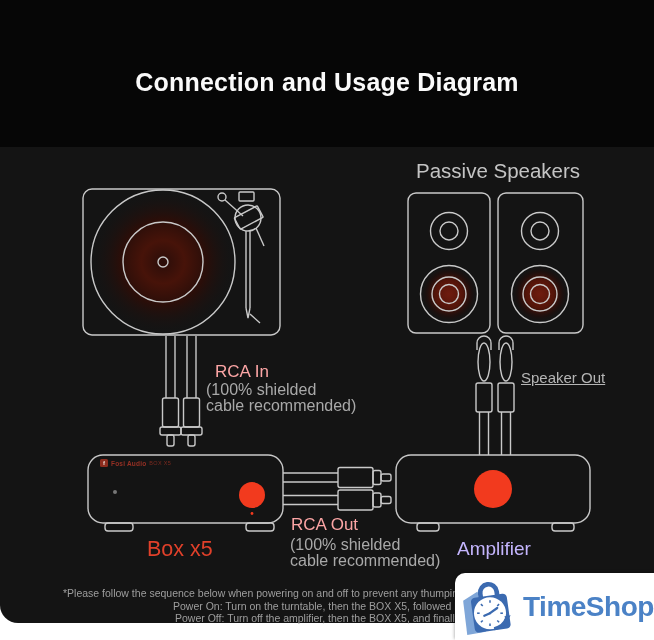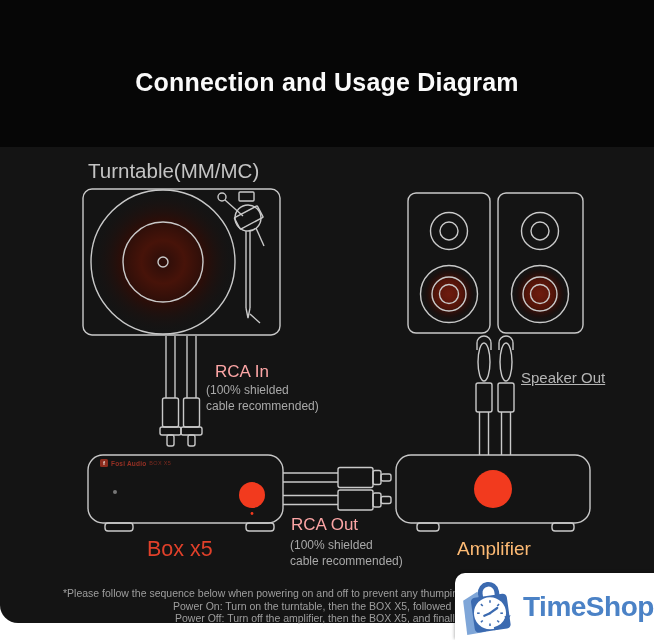--- a/index.html
+++ b/index.html
@@ -8,24 +8,24 @@
   .hero{position:absolute;left:0;top:0;width:654px;height:623px;background:#141414;
         border-bottom-left-radius:18px;text-align:center;}
   .title-band{position:absolute;left:0;top:0;width:654px;height:147px;background:#060606;
         display:flex;align-items:center;justify-content:center;}
   .title-band h1{margin:0;padding-top:18px;color:#fafafa;font-size:25px;font-weight:bold;
         letter-spacing:.2px;}
   .art{position:absolute;left:0;top:0;}
   .abs{position:absolute;white-space:nowrap;}
   .seclabel{color:#c4c4c4;font-size:20.5px;}
   .conlabel{color:#fca5a5;font-size:17px;}
-  .note{color:#a9a9a9;font-size:12px;line-height:16px;}
+  .note{color:#a9a9a9;font-size:16px;line-height:16px;}
   .speakerout{color:#b5b5b5;font-size:15px;text-decoration:underline;}
   .boxlabel{color:#e0402a;font-size:21.5px;}
-  .amplabel{color:#fdba74;font-size:19px;}
+  .amplabel{color:#c4b5fd;font-size:19px;}
   .fn{position:absolute;color:#9e9e9e;font-size:10.5px;white-space:nowrap;}
   .fosi{position:absolute;left:100px;top:459px;display:flex;align-items:center;gap:3px;}
   .fosi-ico{width:8px;height:8px;background:#8d2c1e;color:#e8d9d4;font-size:6px;font-weight:bold;
         border-radius:1.5px;display:flex;align-items:center;justify-content:center;line-height:1;}
   .fosi-brand{color:#963024;font-size:6.5px;font-weight:bold;letter-spacing:.2px;}
   .fosi-model{color:#7d2a1f;font-size:5.5px;letter-spacing:.3px;}
   .watermark{position:absolute;left:455px;top:573px;width:199px;height:67px;background:#ffffff;
         border-radius:10px 0 0 0;display:flex;align-items:center;z-index:5;
         box-shadow:-1px -1px 3px rgba(0,0,0,0.25);}
   .wm-text{color:#4b82c6;font-size:28px;font-weight:bold;letter-spacing:-0.5px;margin-left:2px;}
@@ -153,21 +153,21 @@
       </g>
 
       <g fill="none" stroke="#c9c9c9" stroke-width="1.4">
         <rect x="396" y="455" width="194" height="68" rx="15"></rect>
         <rect x="417" y="523" width="22" height="8" rx="3"></rect>
         <rect x="552" y="523" width="22" height="8" rx="3"></rect>
         <circle cx="493" cy="489" r="19" fill="#f23a1e" stroke="none"></circle>
       </g>
     </svg>
 
-    <div class="abs seclabel" style="left:88px;top:159px;">Turntable(MM/MC)</div>
+    <div class="abs seclabel" style="left:416px;top:159px;">Passive Speakers</div>
 
     <div class="abs conlabel" style="left:215px;top:362px;">RCA In</div>
     <div class="abs note" style="left:206px;top:382px;">(100% shielded</div>
     <div class="abs note" style="left:206px;top:398px;">cable recommended)</div>
 
     <div class="abs speakerout" style="left:521px;top:369px;">Speaker Out</div>
 
     <div class="abs conlabel" style="left:291px;top:515px;">RCA Out</div>
     <div class="abs note" style="left:290px;top:537px;">(100% shielded</div>
     <div class="abs note" style="left:290px;top:553px;">cable recommended)</div>

